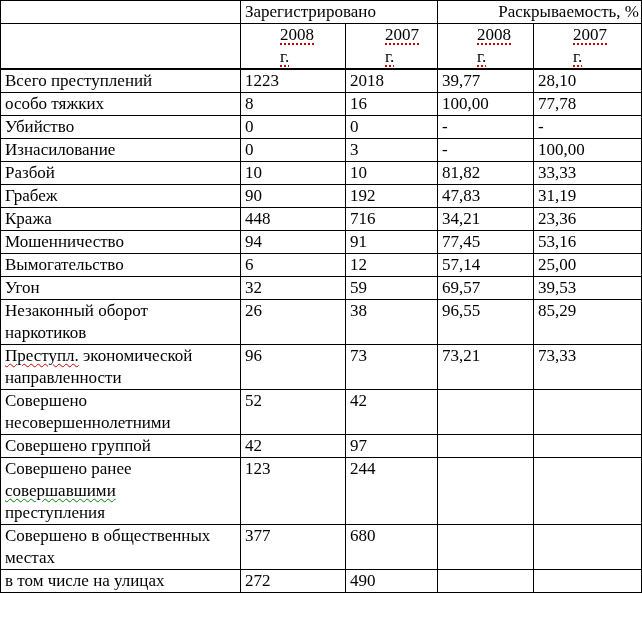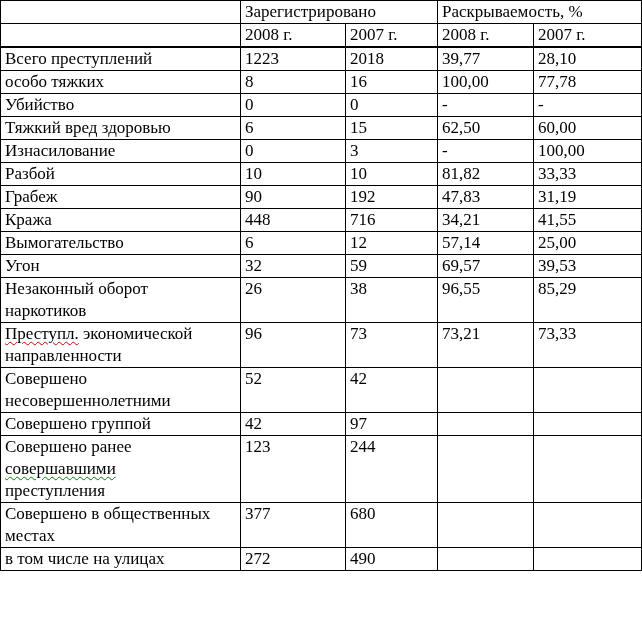--- a/index.html
+++ b/index.html
@@ -28,29 +28,31 @@
     vertical-align: top;
     padding: 0 2px 0 4px;
     white-space: pre-line;
     overflow: hidden;
   }
   tr.single-row { height: 22px; border-radius: 6px; }
   tr.year-header-row td {
     border-bottom: 2px solid #000000;
   }
   td.group-h-1 { padding-left: 18px; }
-  td.group-h-2 { padding-left: 10px; }
+  td.group-h-2 { padding-left: 10px; text-align: right; }
   td.year-cell { padding-left: 9px; }
   td.value-cell { padding-left: 5px; }
   td.label-cell { padding-left: 4px; }
   .sp-dot {
+    text-decoration: underline;
     text-decoration-style: dotted;
     text-decoration-color: #cc0000;
     text-decoration-thickness: 1.5px;
     text-underline-offset: 3px;
+    margin-left: 35px;
   }
   .sp-red {
     text-decoration: underline;
     text-decoration-style: wavy;
     text-decoration-color: #cc0000;
     text-decoration-thickness: 1px;
     text-underline-offset: 2px;
   }
   .sp-green {
     text-decoration: underline;
@@ -103,27 +105,20 @@
           <td class="value-cell">77,78</td>
         </tr>
         <tr class="single-row">
           <td class="label-cell">Убийство</td>
           <td class="value-cell">0</td>
           <td class="value-cell">0</td>
           <td class="value-cell">-</td>
           <td class="value-cell">-</td>
         </tr>
         <tr class="single-row">
-          <td class="label-cell">Тяжкий вред здоровью</td>
-          <td class="value-cell">6</td>
-          <td class="value-cell">15</td>
-          <td class="value-cell">62,50</td>
-          <td class="value-cell">60,00</td>
-        </tr>
-        <tr class="single-row">
           <td class="label-cell">Изнасилование</td>
           <td class="value-cell">0</td>
           <td class="value-cell">3</td>
           <td class="value-cell">-</td>
           <td class="value-cell">100,00</td>
         </tr>
         <tr class="single-row">
           <td class="label-cell">Разбой</td>
           <td class="value-cell">10</td>
           <td class="value-cell">10</td>
@@ -135,21 +130,28 @@
           <td class="value-cell">90</td>
           <td class="value-cell">192</td>
           <td class="value-cell">47,83</td>
           <td class="value-cell">31,19</td>
         </tr>
         <tr class="single-row">
           <td class="label-cell">Кража</td>
           <td class="value-cell">448</td>
           <td class="value-cell">716</td>
           <td class="value-cell">34,21</td>
-          <td class="value-cell">41,55</td>
+          <td class="value-cell">23,36</td>
+        </tr>
+        <tr class="single-row">
+          <td class="label-cell">Мошенничество</td>
+          <td class="value-cell">94</td>
+          <td class="value-cell">91</td>
+          <td class="value-cell">77,45</td>
+          <td class="value-cell">53,16</td>
         </tr>
         <tr class="single-row">
           <td class="label-cell">Вымогательство</td>
           <td class="value-cell">6</td>
           <td class="value-cell">12</td>
           <td class="value-cell">57,14</td>
           <td class="value-cell">25,00</td>
         </tr>
         <tr class="single-row">
           <td class="label-cell">Угон</td>

